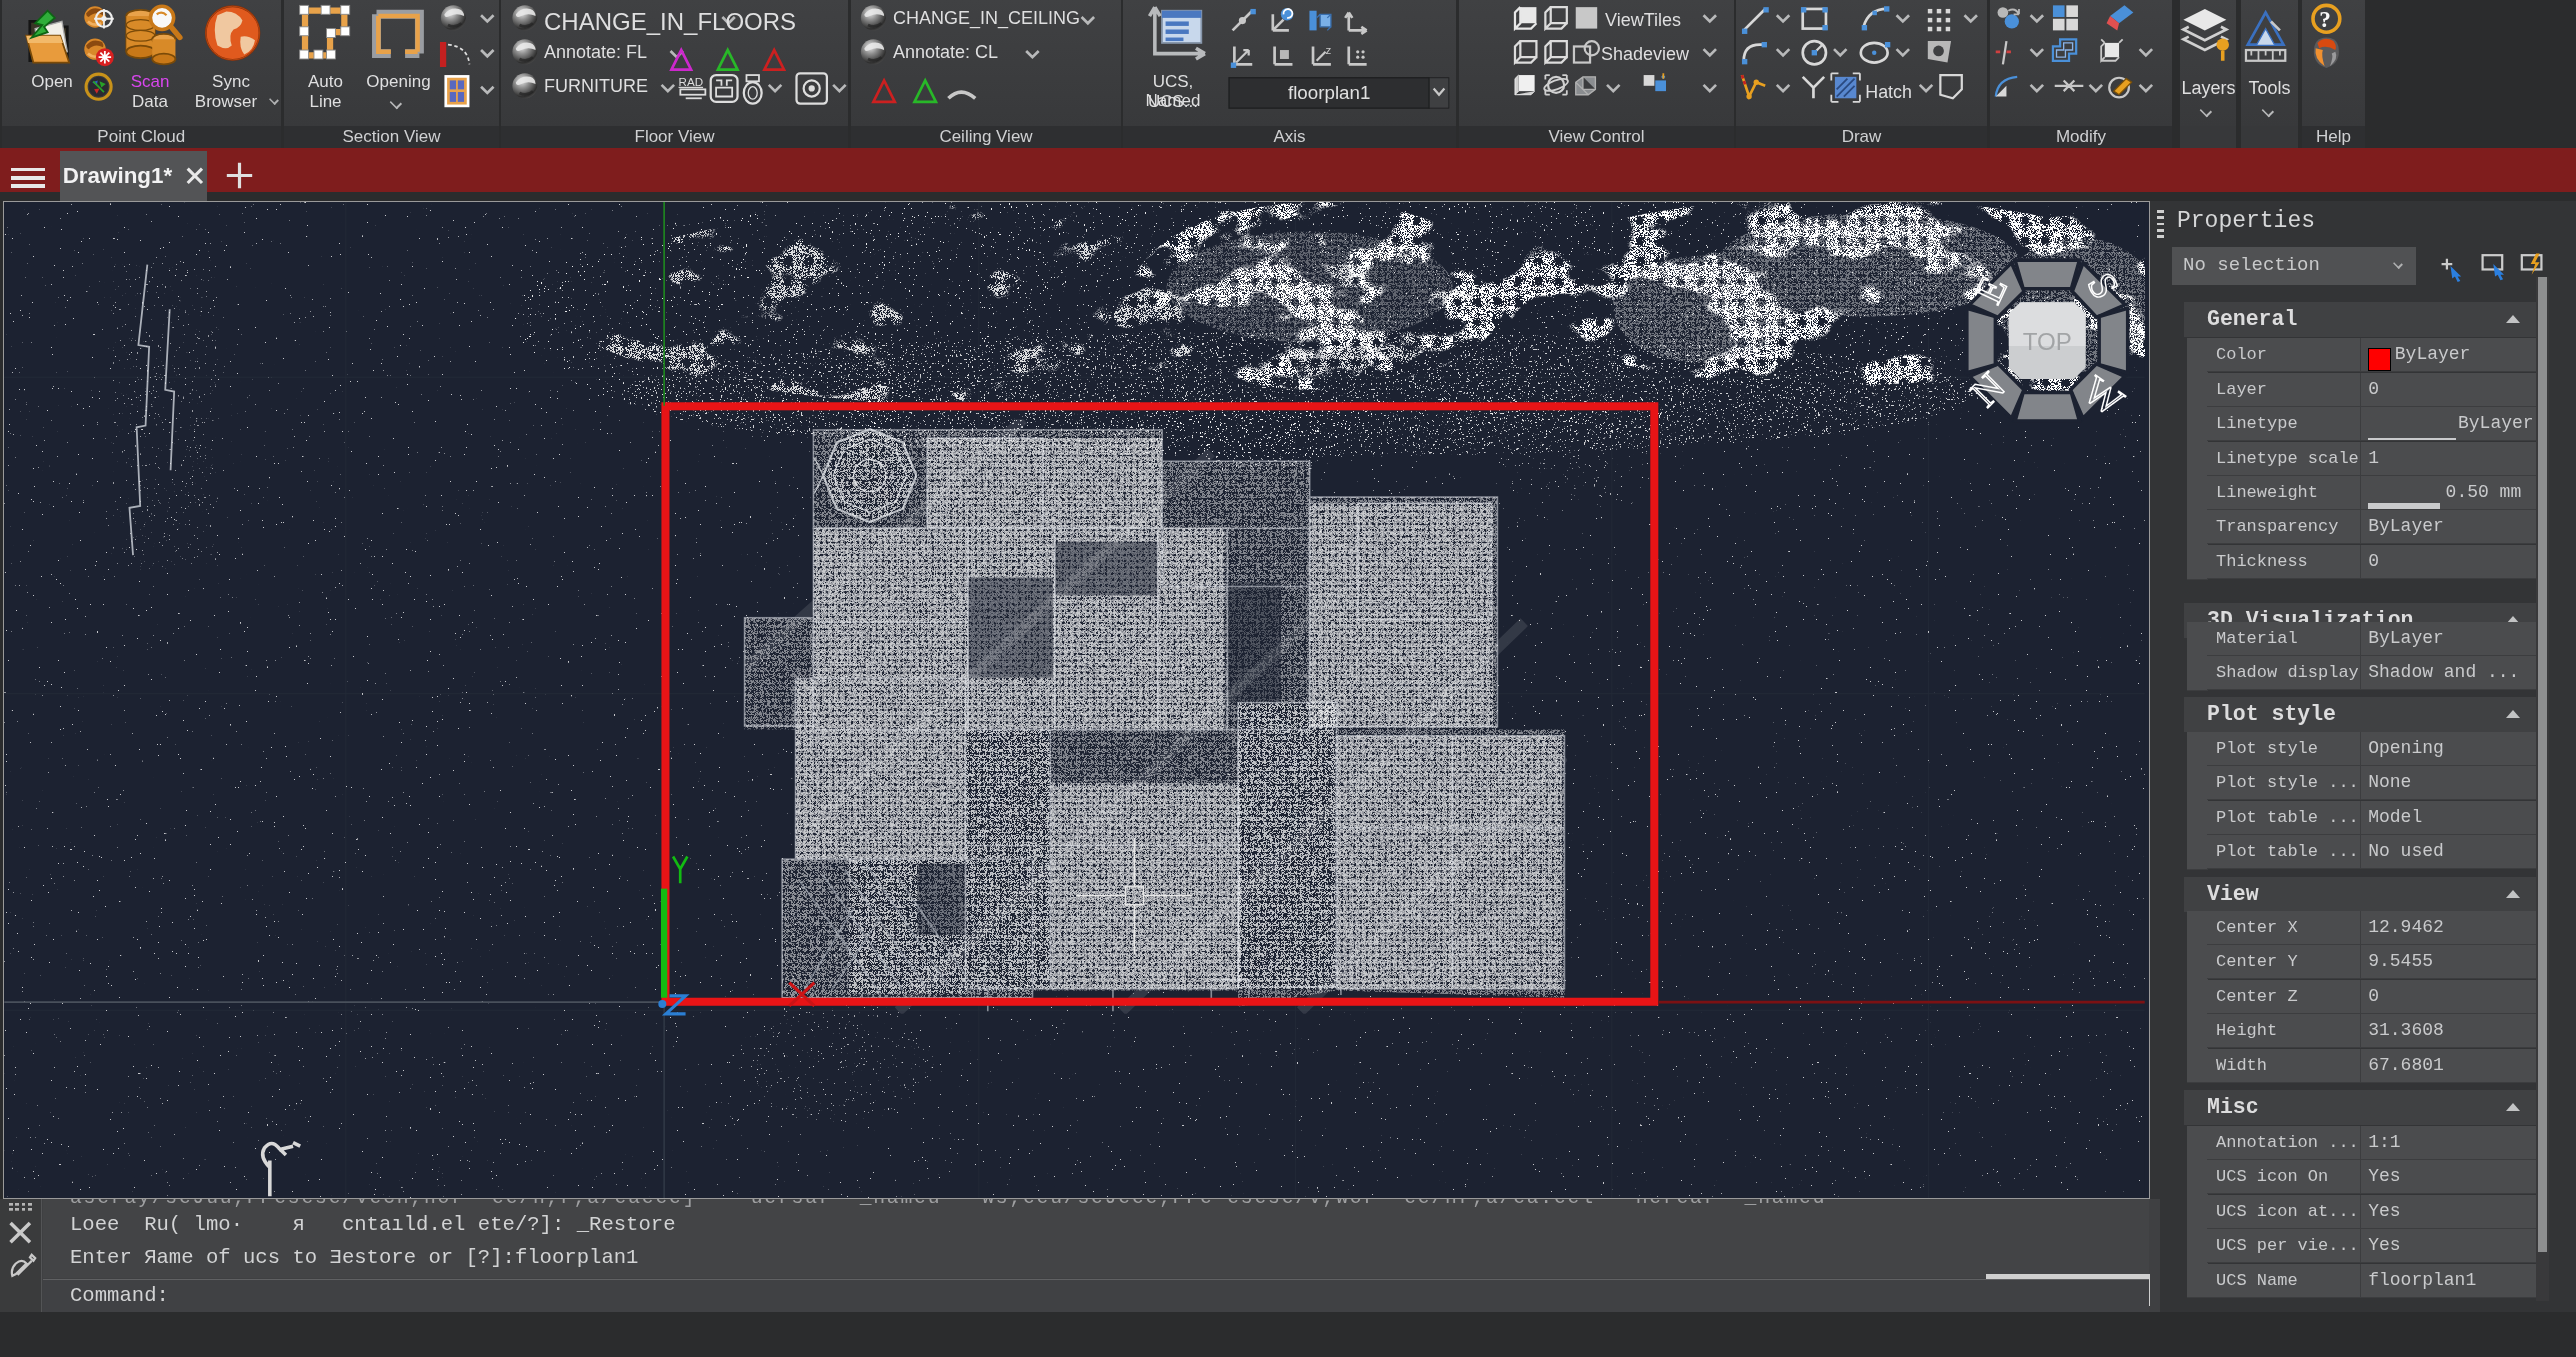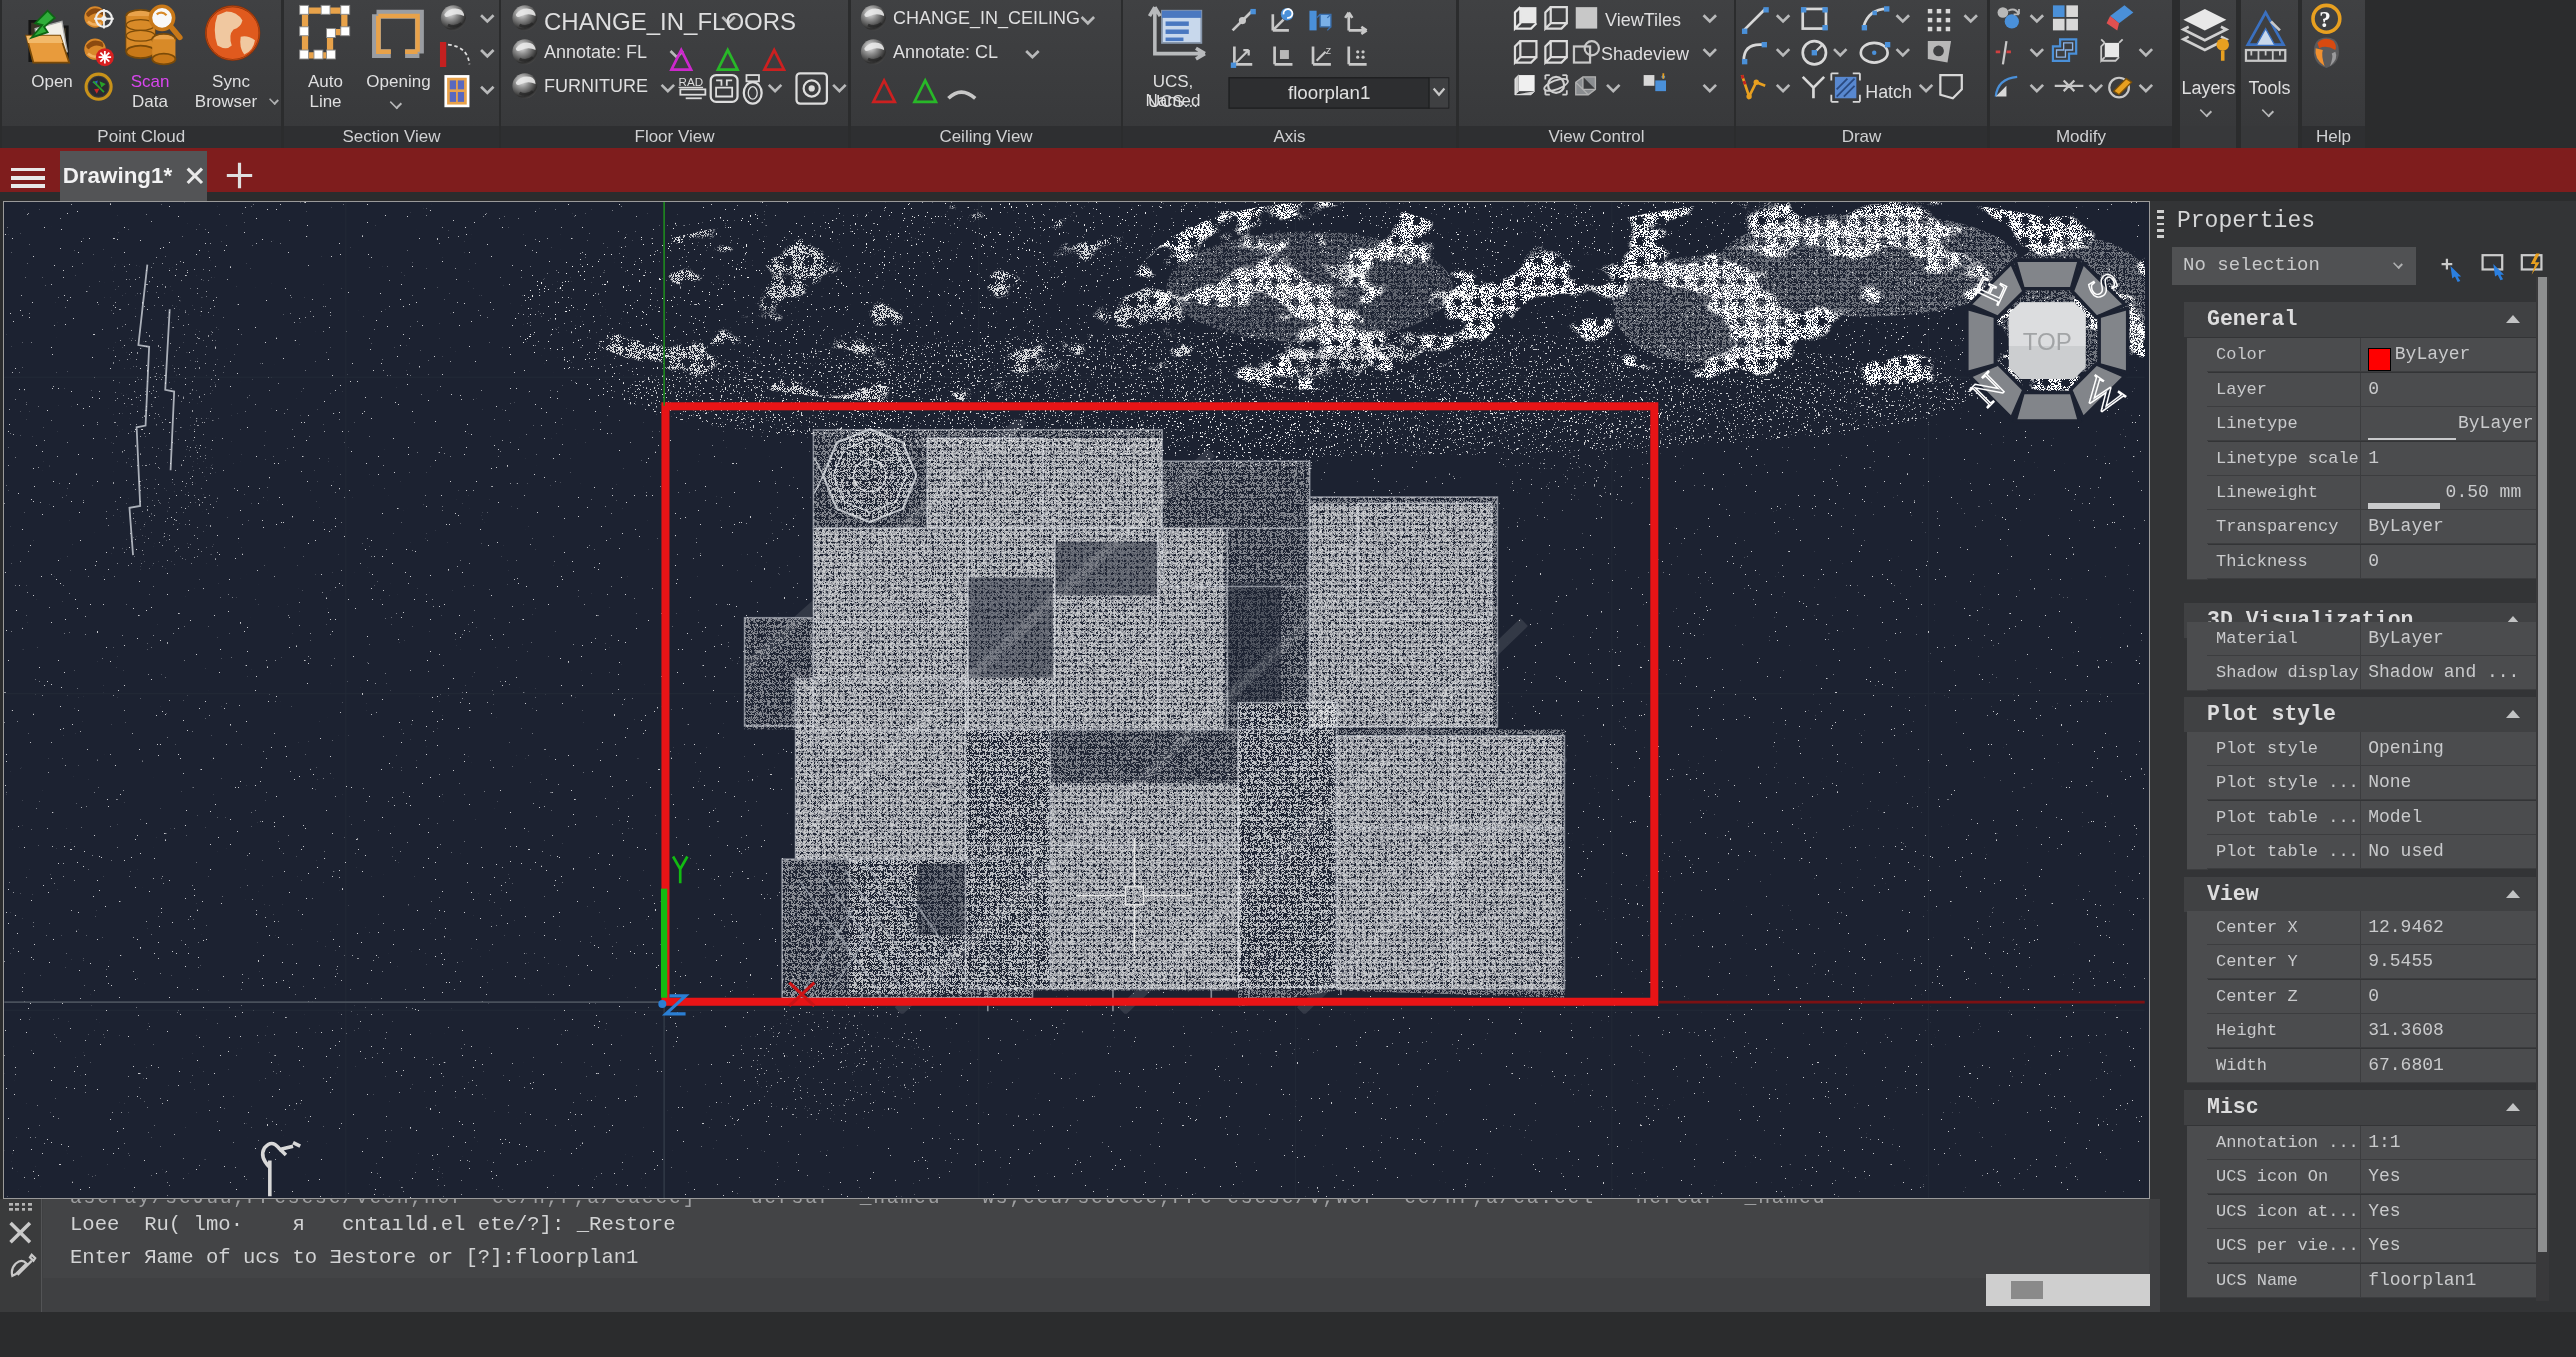--- a/index.html
+++ b/index.html
@@ -823,20 +823,23 @@
     <path d="M4 4 L26 26 M26 4 L4 26" stroke="#c9c9c9" stroke-width="4" fill="none"></path>
     <path d="M6 64 Q4 56 10 50 Q17 44 22 50 L10 62 Z M12 63 L28 47 M28 40 L32 44 L30 47 L26 43 Z" stroke="#c9c9c9" stroke-width="2.5" fill="none"></path>
   </svg>
   <div class="abs" style="left:43px;top:0;width:2106px;height:79px;background:#434446;overflow:hidden">
     <div class="abs mono" style="left:27px;top:-12.5px;font-size:19.7px;color:#9fa0a2;letter-spacing:1.8px">aseray/seJuu,PPesese/vecn,nor&nbsp;&nbsp;ee/n,r,a/eaeee]&nbsp;&nbsp;-&nbsp;uersar&nbsp;&nbsp;_nameu&nbsp;&nbsp;&nbsp;ws,eeu/seJeee,PPe&nbsp;esese/v,wor&nbsp;&nbsp;ee/nr,a/ea.eel&nbsp;&nbsp;&nbsp;nerear&nbsp;&nbsp;_named</div>
     <div class="abs mono" style="left:27px;top:14.3px;font-size:20.6px;color:#d2d3d4">Loee&nbsp;&nbsp;Ru(&nbsp;lmo·&nbsp;&nbsp;&nbsp;&nbsp;я&nbsp;&nbsp;&nbsp;cntaıld.el&nbsp;ete/?]: _Restore</div>
     <div class="abs mono" style="left:27px;top:47px;font-size:20.6px;color:#d2d3d4">Enter Яame of ucs to Ǝestore or [?]:floorplan1</div>
   </div>
   <div class="abs" style="left:1986px;top:75px;width:164px;height:32px;background:#cfcfcf"></div>
   <div class="abs" style="left:2011px;top:82px;width:32px;height:18px;background:#8a8a8a"></div>
+  <div class="abs" style="left:43px;top:80px;width:2106px;height:33px;background:#404144;border-top:0.9px solid #606163">
+    <div class="abs mono" style="left:27px;top:3.6px;font-size:20.6px;color:#d2d3d4">Command:</div>
+  </div>
 </div>
 <div id="sbar">
   <svg class="abs" style="left:0;top:0" width="501" height="46" viewBox="0 0 560 51">
     <g stroke="#b9babb" stroke-width="2" fill="none">
       <path d="M14 10 H40 M14 17 H40 M14 24 H40 M14 31 H40 M14 38 H40 M14 10 V38 M27 10 V38 M40 10 V38"></path>
       <g transform="translate(100,0)">
           <path d="M6 36 V14 M12 36 V22 M18 36 V10 M24 36 V26"></path>
         </g>
         <g transform="translate(142,0)">
           <rect x="4" y="12" width="22" height="22" rx="2"></rect>

